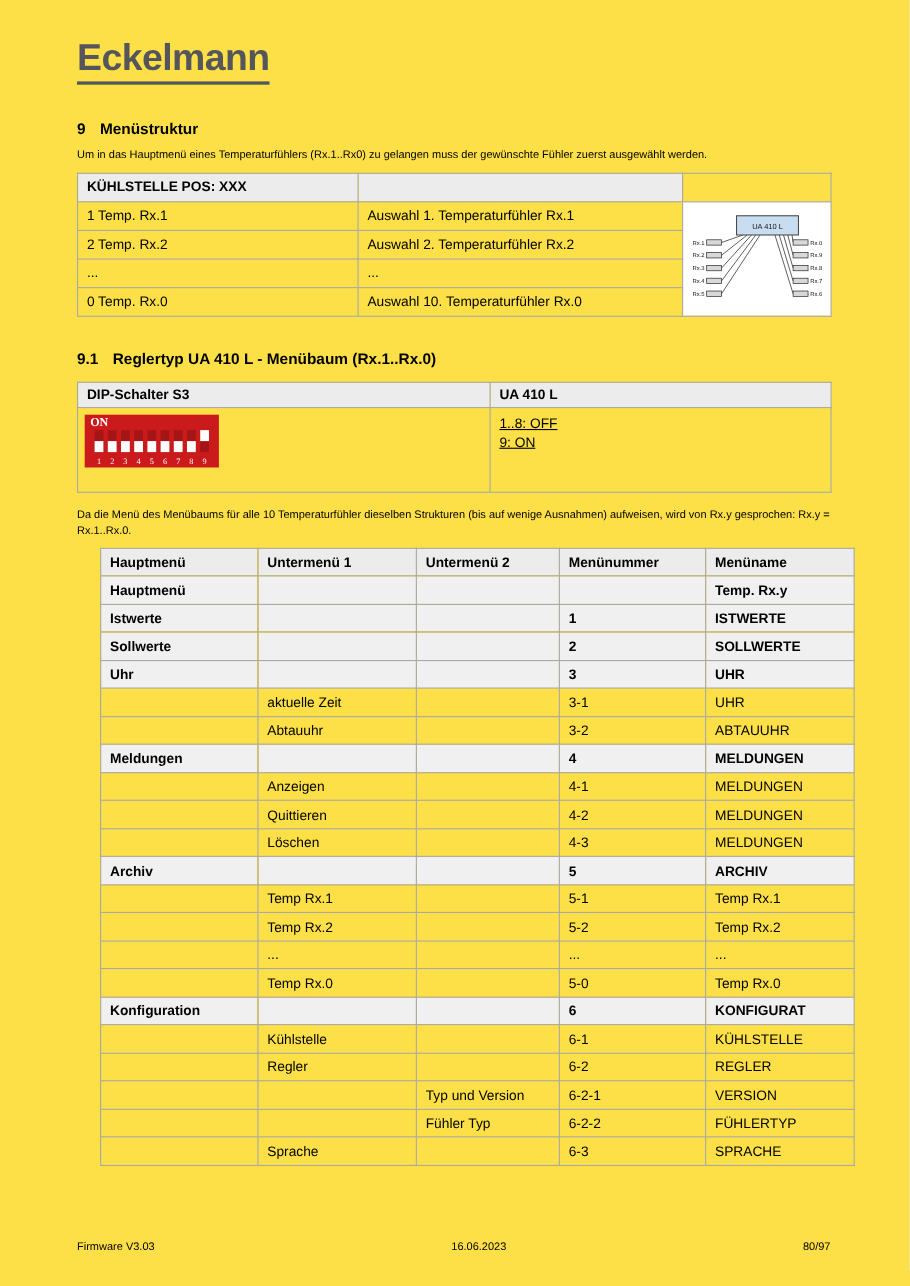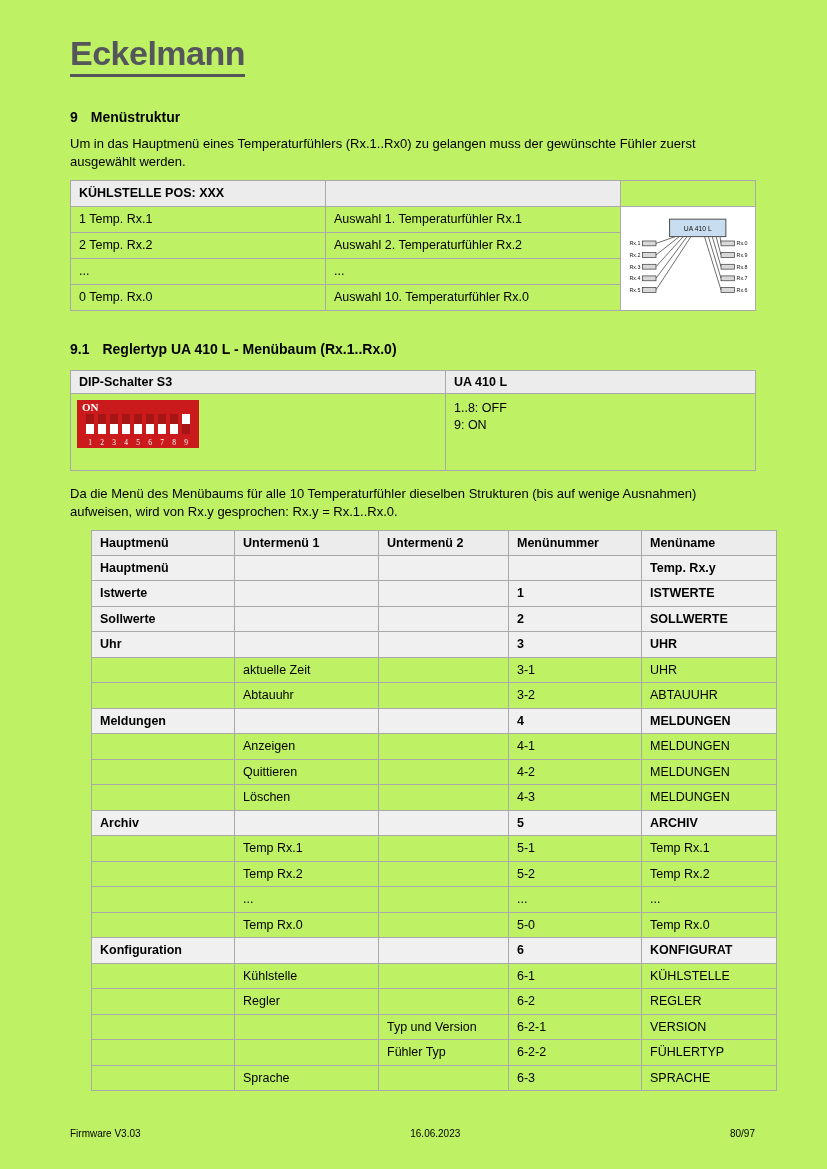--- a/index.html
+++ b/index.html
@@ -1,49 +1,49 @@
 <!DOCTYPE html>
 <html><head>
 <meta charset="utf-8">
 <style>
   * { margin:0; padding:0; box-sizing:border-box; }
   html,body { background:#e9e9e9; }
   body { font-family:"Liberation Sans", sans-serif; color:#000; }
   .page {
-    position:relative; width:827px; height:1169px; background:#bef264;
+    position:relative; width:827px; height:1169px; background:#fde047;
     margin:0 auto; overflow:hidden;
   }
   .content { padding:36px 72px 0 70px; }
 
   .logo {
     display:inline-block; font-size:34px; font-weight:bold; color:#54565b;
     letter-spacing:-0.5px; line-height:1.05; padding-bottom:2px;
     border-bottom:3px solid #54565b;
   }
 
   h1.sec, h2.sec { margin-top:32px; font-size:14px; font-weight:bold; color:#000; }
   h2.sec { margin-top:30px; }
   .sec .num { margin-right:13px; }
 
-  p.bodytext { margin-top:10px; font-size:13px; line-height:1.42; max-width:685px; }
+  p.bodytext { margin-top:10px; font-size:10px; line-height:1.42; max-width:685px; }
 
   table { border-collapse:collapse; width:685px; table-layout:fixed; }
   td, th { border:1px solid #a9a9a9; font-size:12.5px; padding:4px 8px;
            vertical-align:middle; text-align:left; overflow:hidden; }
   .shade { background:#ececec; }
   .b { font-weight:bold; }
 
   .t1 { margin-top:8px;border-radius:17px; }
   .t1 td { height:26px; }
   .t1 .diagcell { padding:2px; text-align:center; vertical-align:middle; background:#fff; }
 
   .t2 { margin-top:13px; }
   .t2 td { height:14px; }
   .t2 .dipcell { height:77px; vertical-align:top; padding:6px;font-family:Liberation Serif, serif; }
-  .t2 .settingscell { vertical-align:top; padding-top:6px; line-height:1.4; }
+  .t2 .settingscell { vertical-align:top; padding-top:6px; line-height:1.4;text-decoration:underline; }
 
   
   .dip { position:relative; width:122px; height:48px; background:#cb1a1c; }
   .dip-on { position:absolute; top:1px; left:5px; color:#fff; font-weight:bold; font-size:11px; }
   .dip-switches { position:absolute; left:9px; top:14px; display:flex; gap:4px; }
   .dip-slot { position:relative; width:8px; height:20px; background:rgba(0,0,0,0.18); }
   .dip-handle { position:absolute; left:0; width:8px; height:10px; background:#fff; }
   .dip-handle.off { bottom:0; }
   .dip-handle.on { top:0; }
   .dip-numbers { position:absolute; left:9px; bottom:1px; display:flex; gap:4px; }

